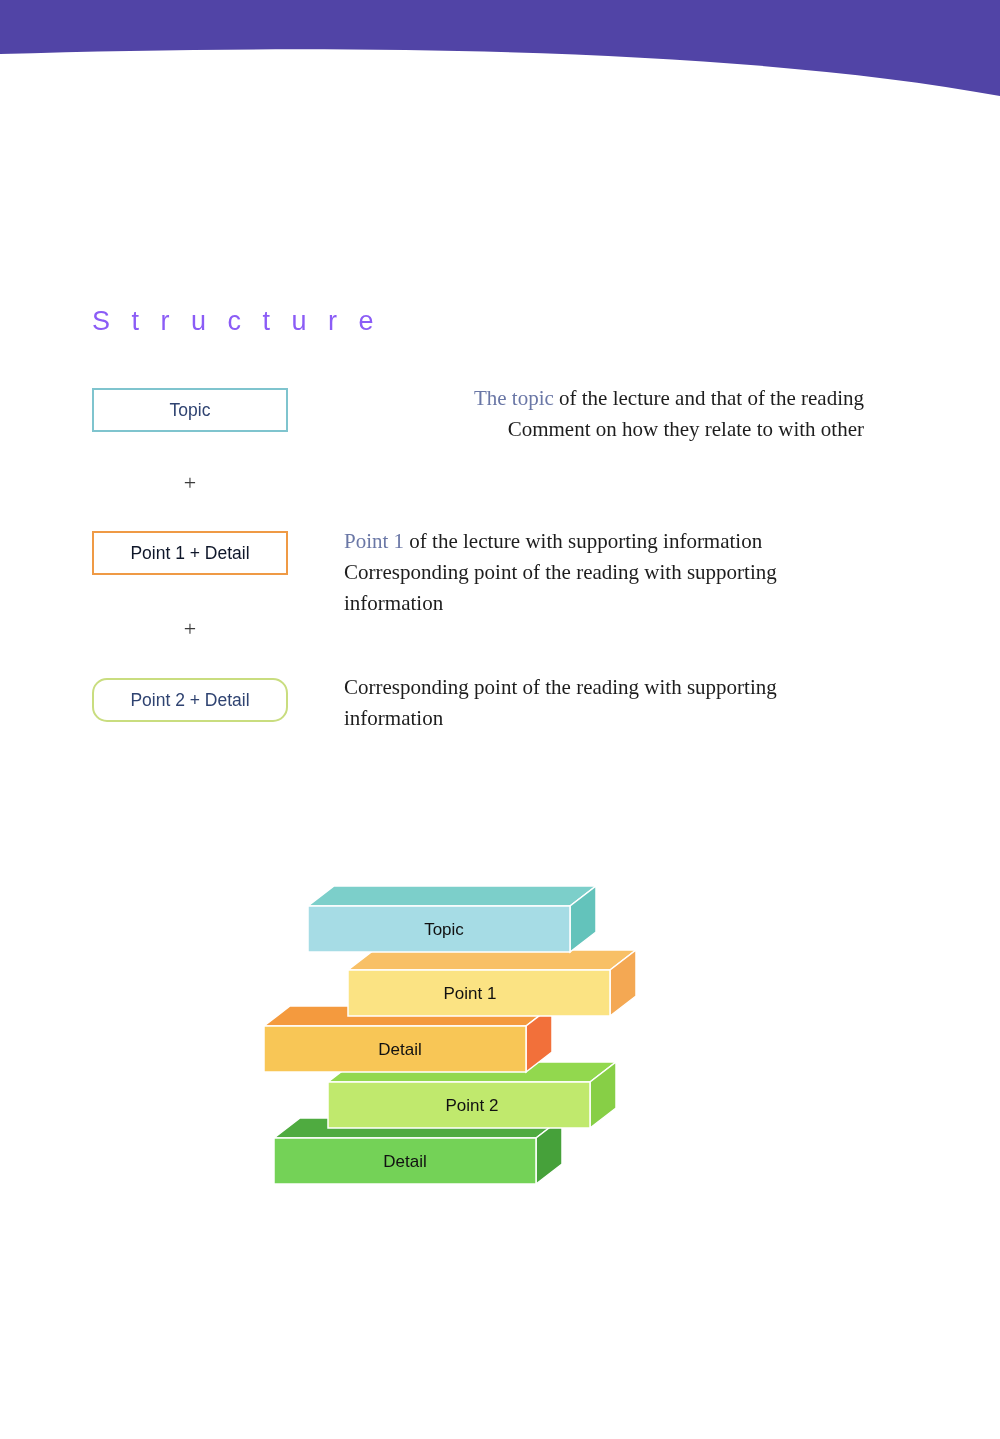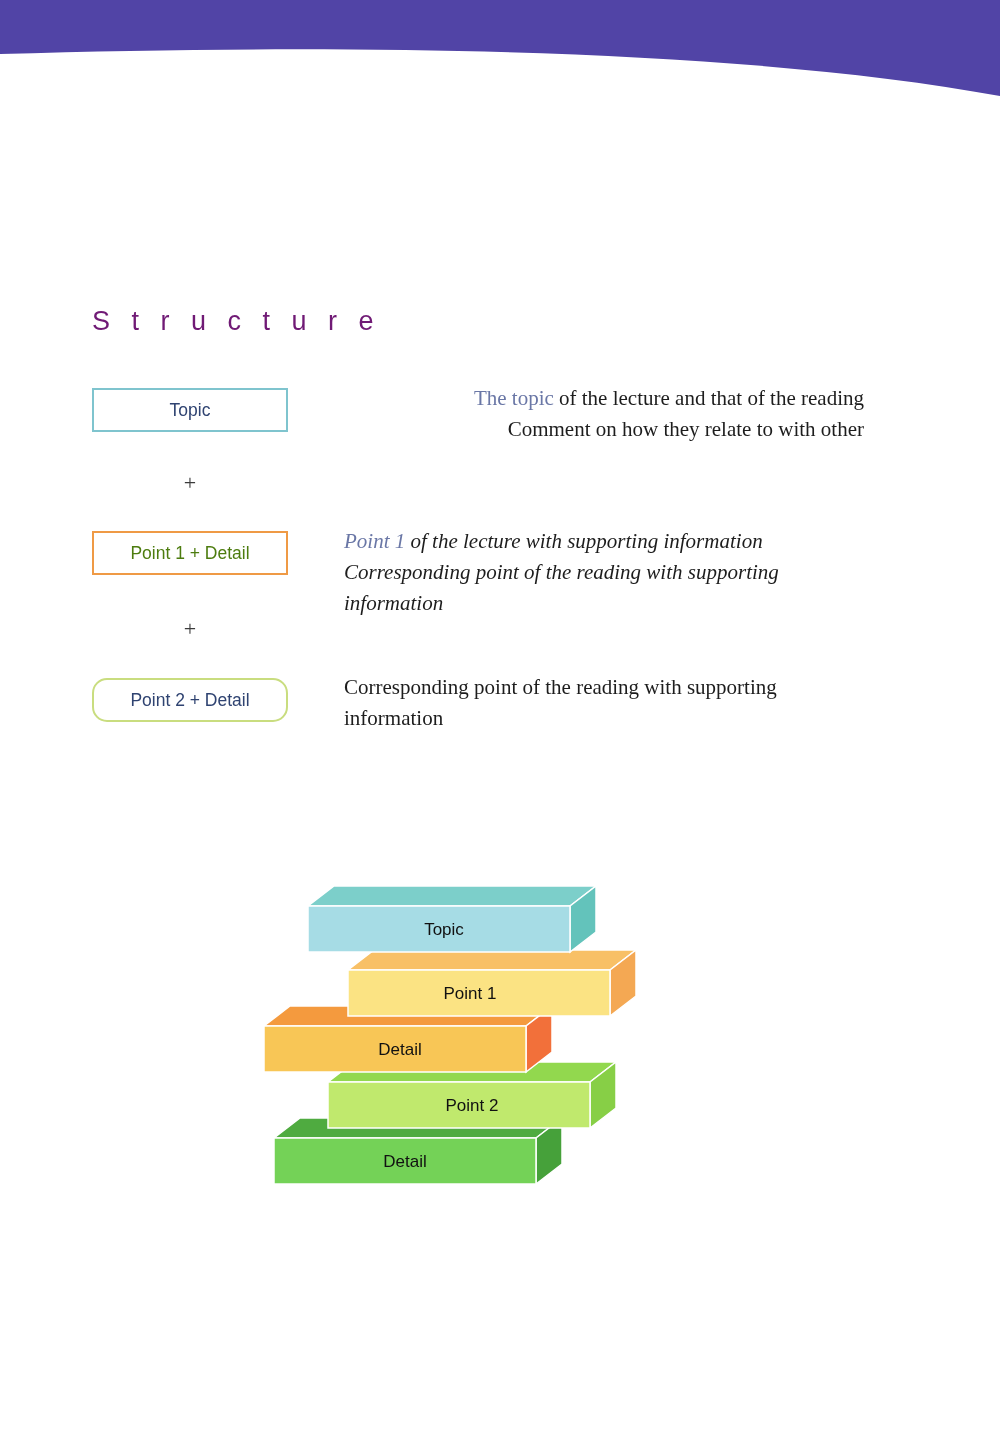--- a/index.html
+++ b/index.html
@@ -76,21 +76,21 @@
     position: absolute;
     left: 344px;
     width: 520px;
     font-family: "Liberation Serif", serif;
     font-size: 21px;
     line-height: 31px;
     color: #1d1d1d;
   }
   .desc .lead { color: #6a77a6; }
   #desc-1 { top: 383px; }
-  #desc-2 { top: 526px; font-style: italic; }
+  #desc-2 { top: 526px; }
   #desc-3 { top: 672px; }
 
   
   #blocks {
     position: absolute;
     left: 262px;
     top: 876px;
     width: 380px;
     height: 312px;
   }
@@ -104,31 +104,31 @@
 </style>
 </head>
 <body>
 
 <div id="banner">
   <svg width="1000" height="110" viewBox="0 0 1000 110" preserveAspectRatio="none">
     <path id="banner-path" d="M0,0 L1000,0 L1000,96 C760,52 400,42 0,54 Z" fill="#5144a6"></path>
   </svg>
 </div>
 
-<div id="page-title" style="color: #701a75;">S t r u c t u r e</div>
+<div id="page-title" style="color: #8b5cf6;">S t r u c t u r e</div>
 
 <div class="struct-box" id="box-topic" style="border-color: rgb(127, 196, 206); color: rgb(47, 67, 113);">
   <span>Topic</span>
 </div>
 
 <div class="plus-sign" id="plus-1">
   <span>+</span>
 </div>
 
-<div class="struct-box" id="box-point1" style="border-color: rgb(239, 154, 69); color: #4d7c0f;">
+<div class="struct-box" id="box-point1" style="border-color: rgb(239, 154, 69); color: #0f172a;">
   <span>Point 1 + Detail</span>
 </div>
 
 <div class="plus-sign" id="plus-2">
   <span>+</span>
 </div>
 
 <div class="struct-box" id="box-point2" style="border-color: rgb(201, 221, 127); color: rgb(47, 67, 113); border-radius: 15px;">
   <span>Point 2 + Detail</span>
 </div>

